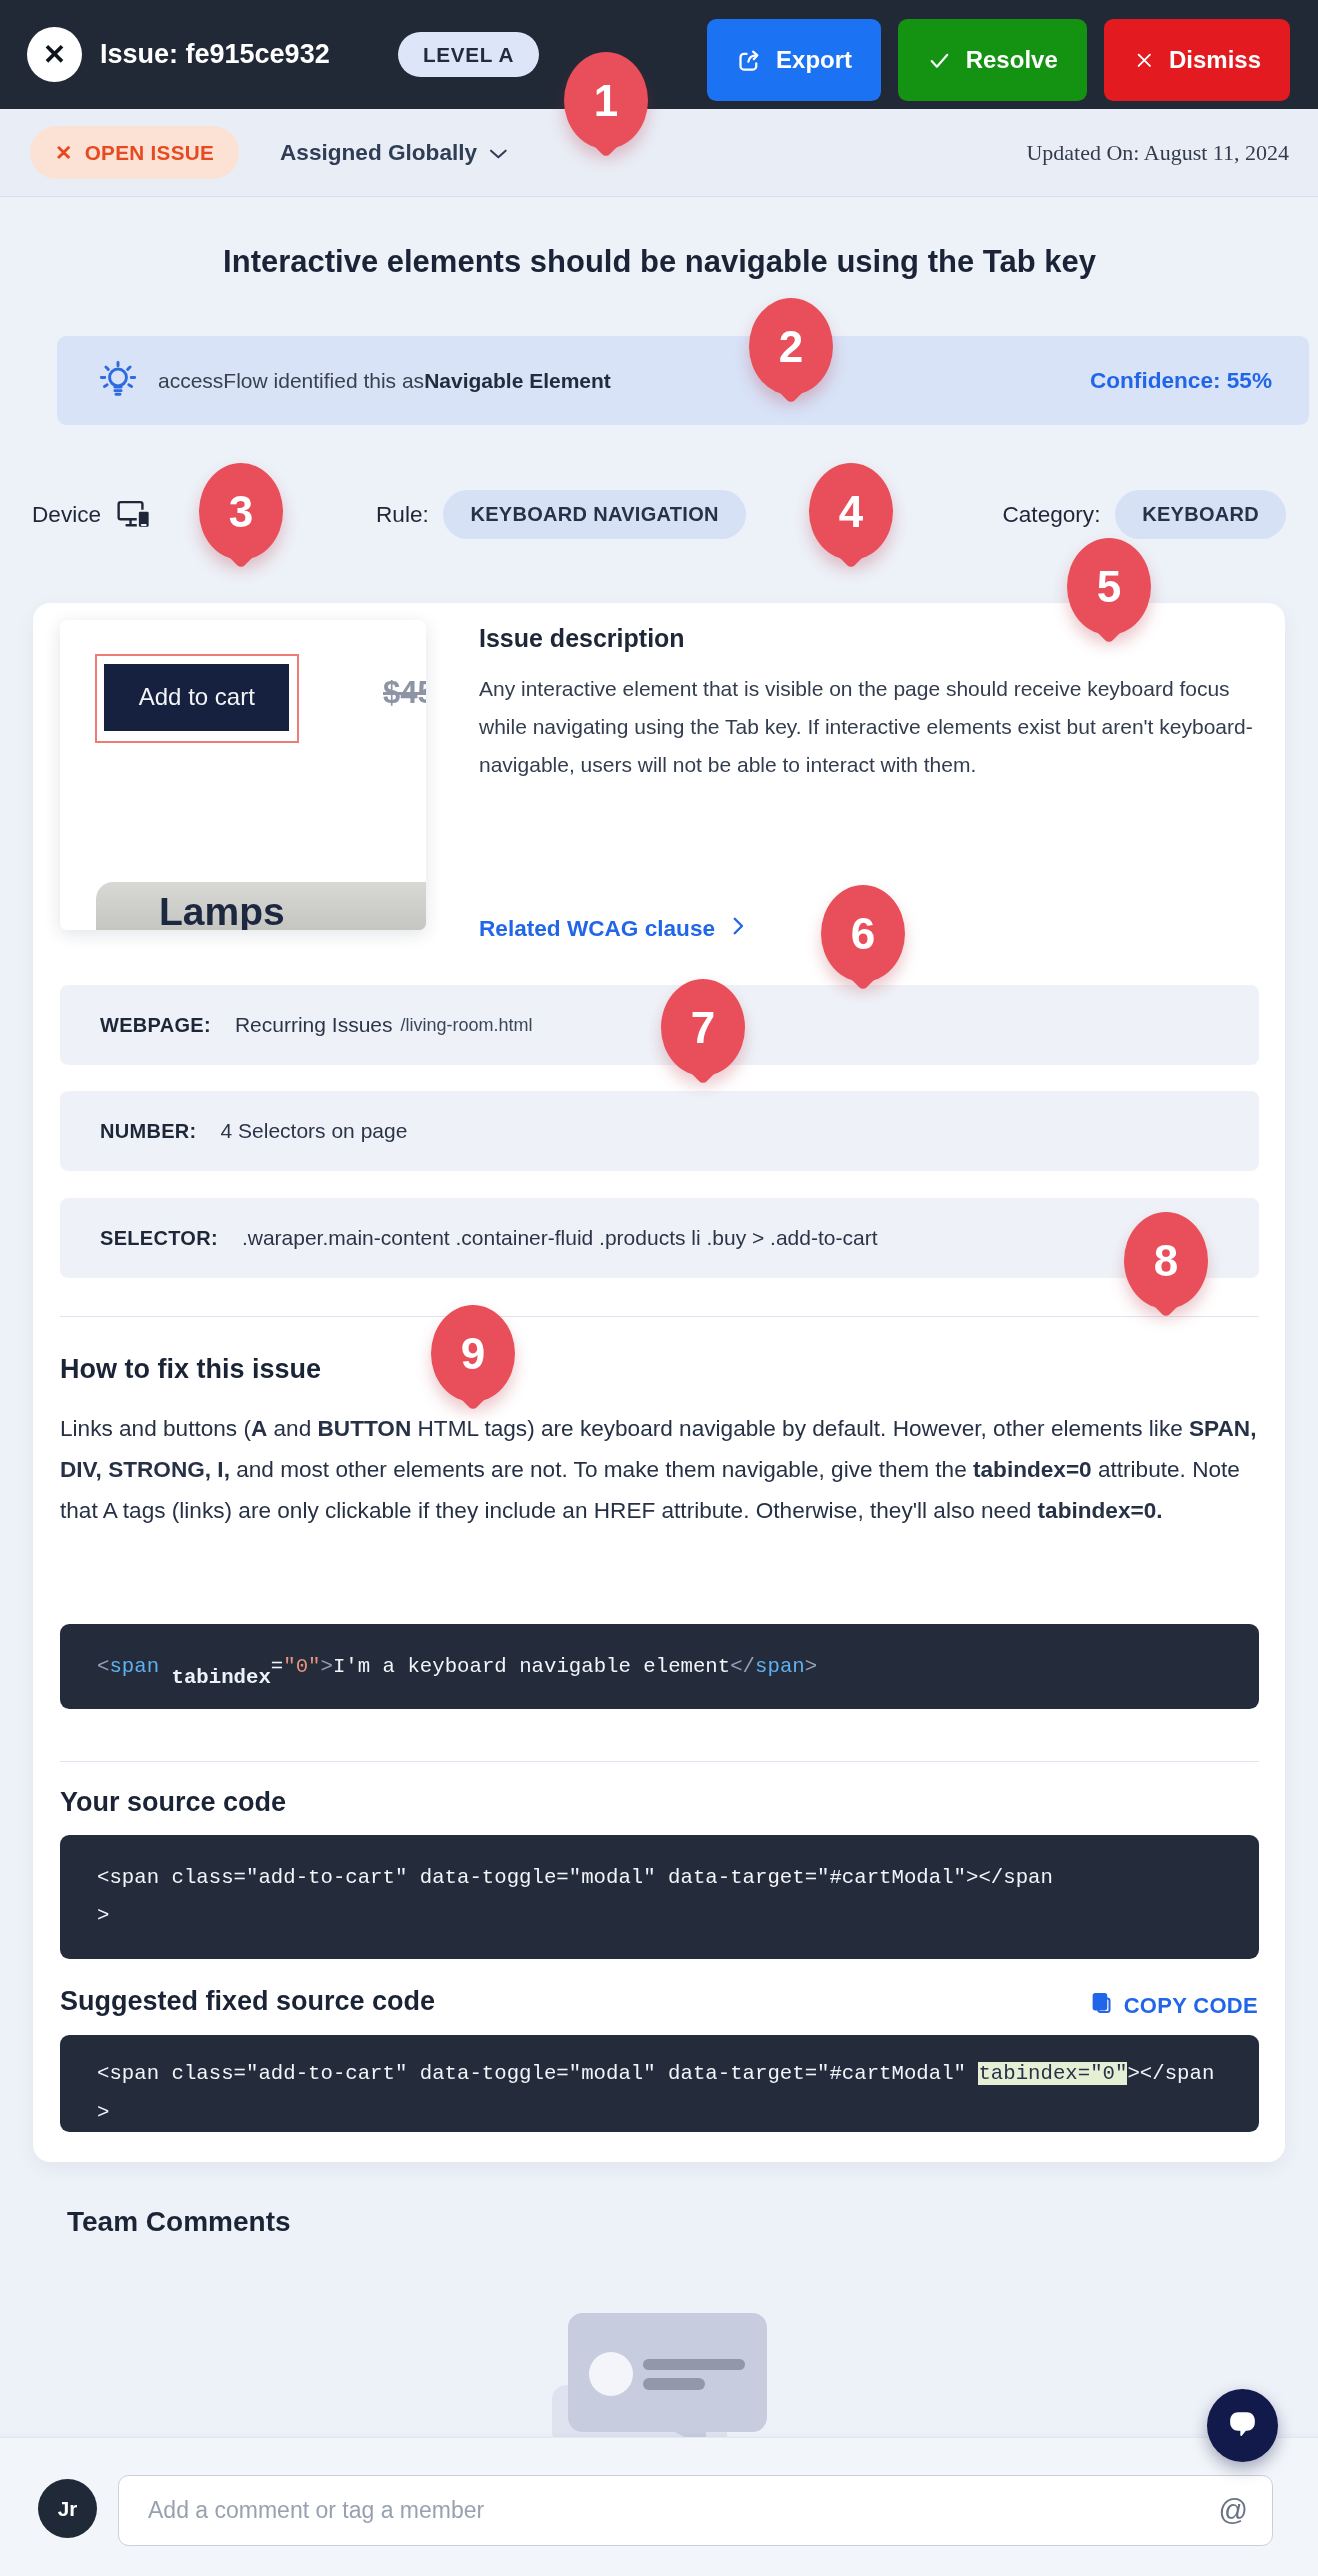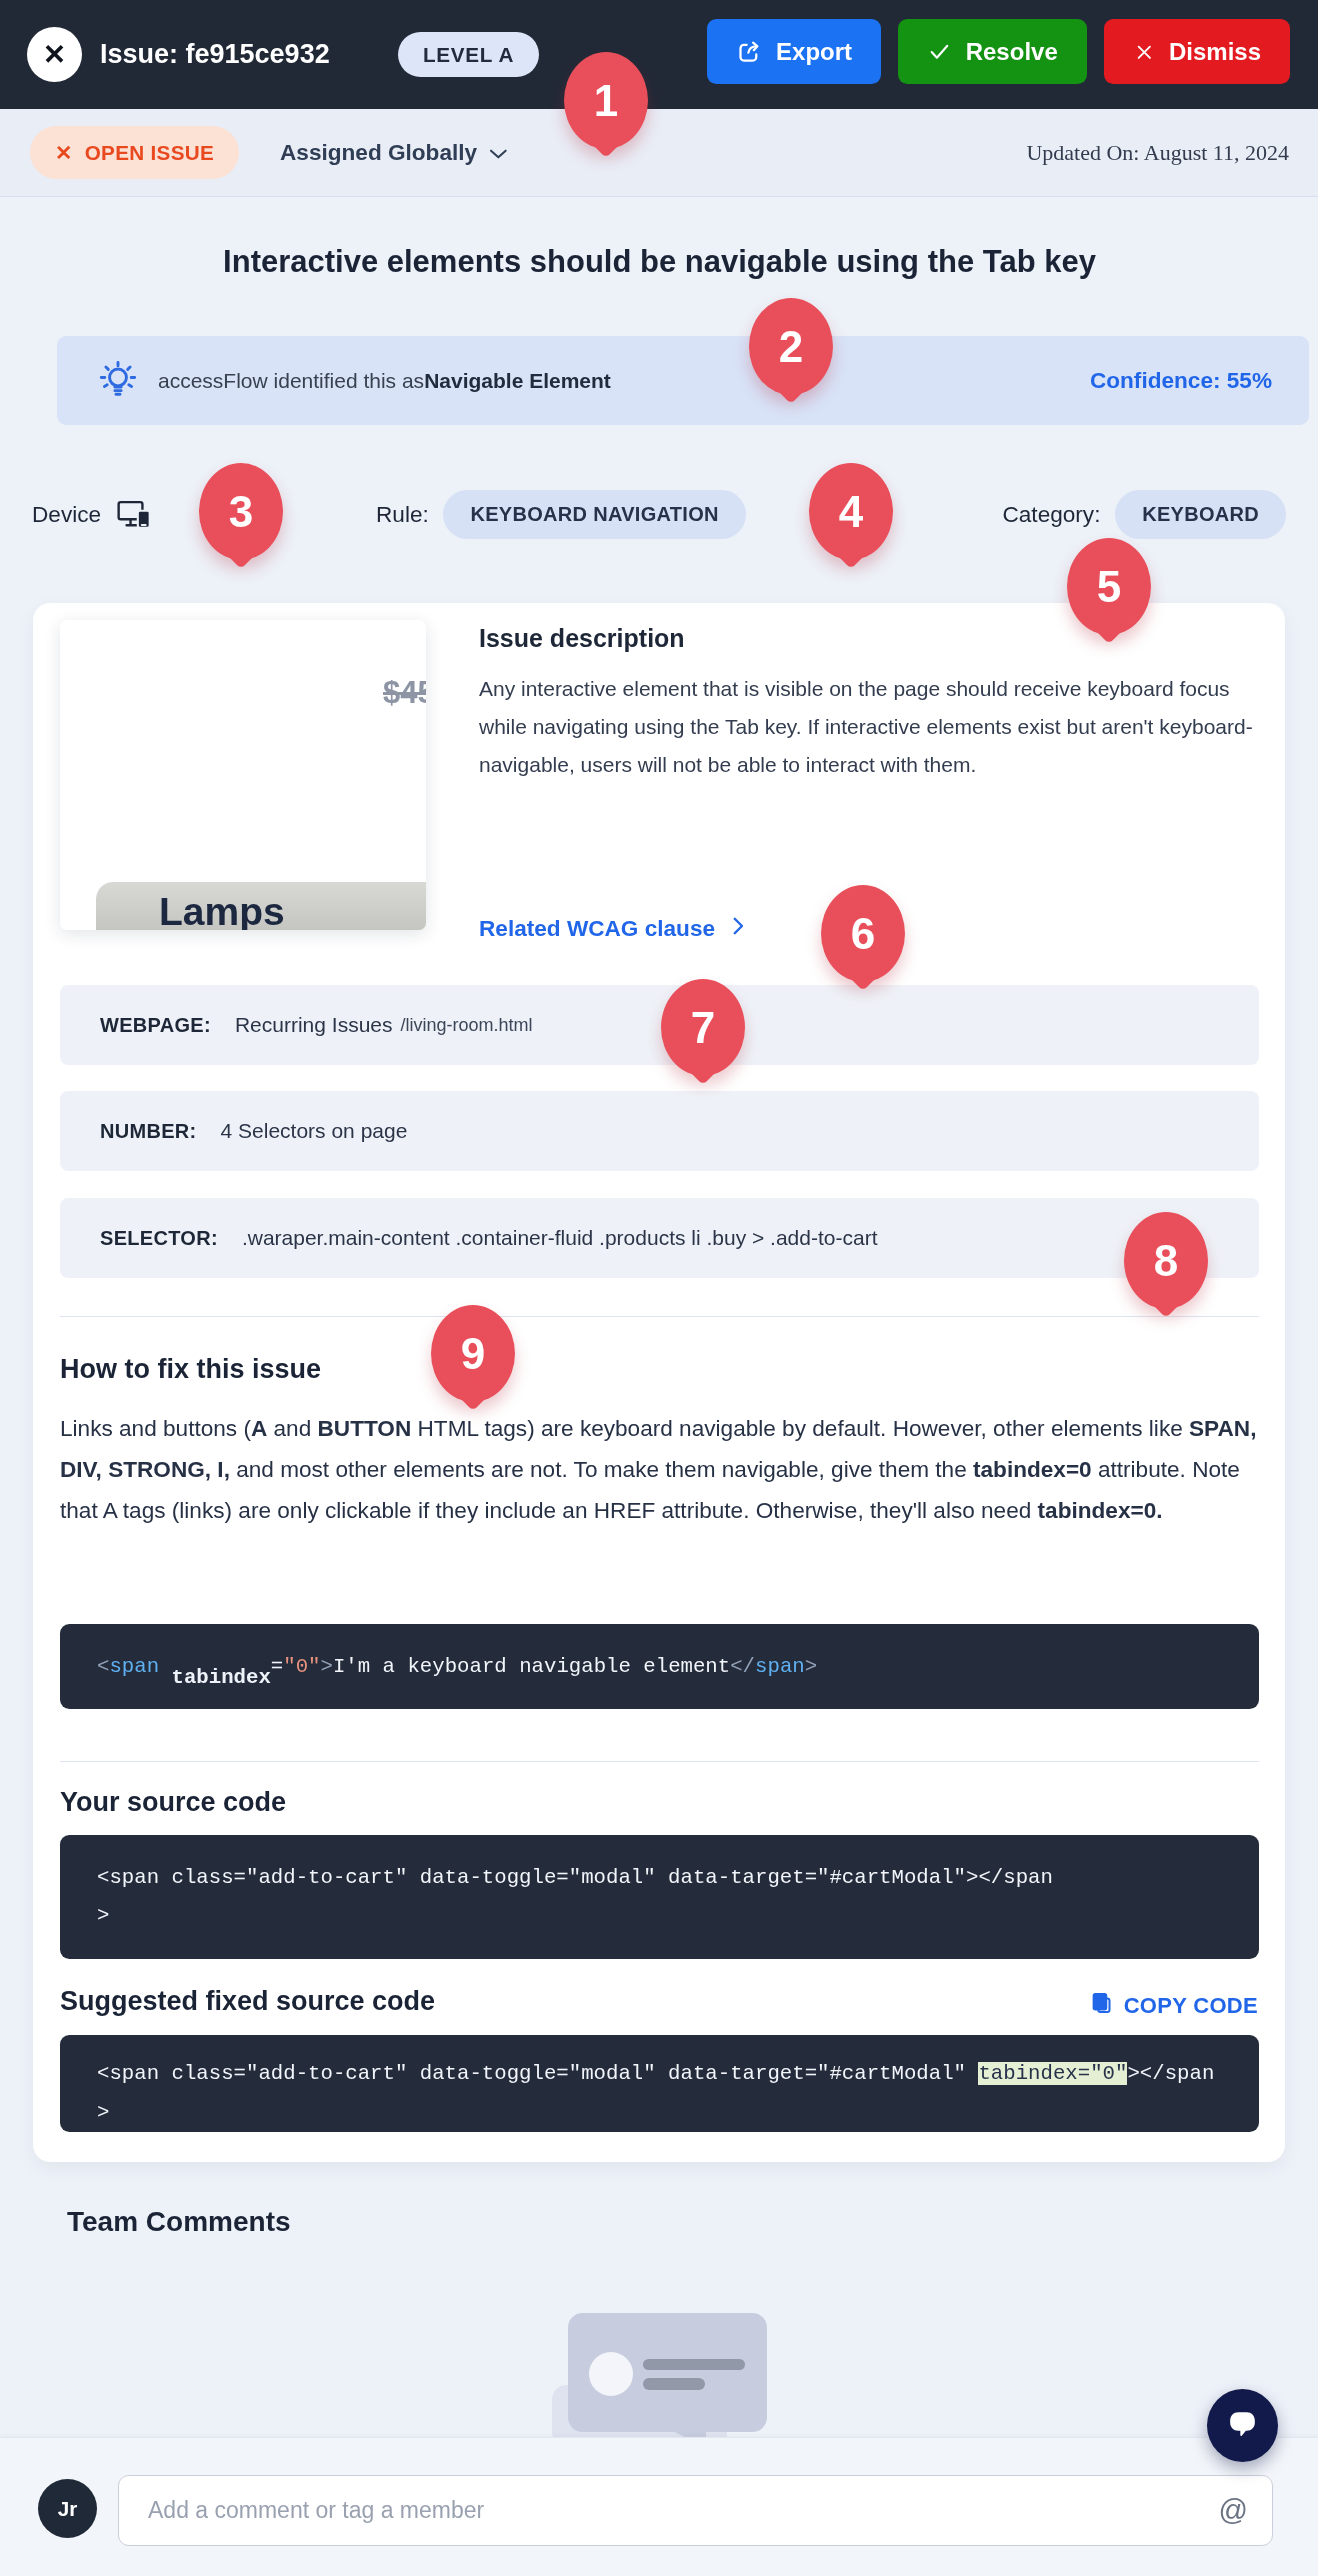--- a/index.html
+++ b/index.html
@@ -17,21 +17,21 @@
                display:flex; align-items:center; justify-content:center;
                font-size:28px; font-weight:bold; cursor:pointer; }
   .hdr-title { position:absolute; left:100px; top:0; height:109px; display:flex;
                align-items:center; color:#ffffff; font-size:27px; font-weight:bold; }
   .level-pill { position:absolute; left:398px; top:32px; height:45px;
                 background:#dce6f8; color:#232c3e; border-radius:22.6px;
                 display:flex; align-items:center; padding:0 25px;
                 font-size:20.7px; font-weight:bold; letter-spacing:0.7px; }
   .hdr-actions { position:absolute; right:29px; top:19.3px; height:69px;
                  display:flex; gap:17.3px; }
-  .hbtn { height:65px; border:none; border-radius:9.3px; display:flex;
+  .hbtn { height:82px; border:none; border-radius:9.3px; display:flex;
           align-items:center; gap:13.3px; padding:16px 29px; color:#ffffff;
           font-family:inherit; font-size:24px; font-weight:bold; cursor:pointer; }
   .hbtn svg { display:block; }
   .btn-export { background:#1b72f2; }
   .btn-resolve { background:#149212; }
   .btn-dismiss { background:#e31b20; }
 
   
   .subheader { position:absolute; left:0; top:109px; width:1319px; height:88px;
                background:#e9edf6; border-bottom:1.3px solid #d9def2; }
@@ -262,20 +262,23 @@
     </div>
     <div class="meta-group" style="right:33px;">
       <span class="meta-label">Category:</span>
       <span class="meta-pill">KEYBOARD</span>
     </div>
   </div>
 
   <div class="card">
 
     <div class="thumb">
+      <div class="thumb-frame">
+        <div class="thumb-btn">Add to cart</div>
+      </div>
       <div class="thumb-price">$45</div>
       <div class="thumb-band">
         <div class="thumb-product">Lamps</div>
       </div>
     </div>
 
     <div class="desc-head">Issue description</div>
     <div class="desc-body">Any interactive element that is visible on the page should receive keyboard focus while navigating using the Tab key. If interactive elements exist but aren't keyboard-navigable, users will not be able to interact with them.</div>
     <div class="wcag-link">
       <span>Related WCAG clause</span>

